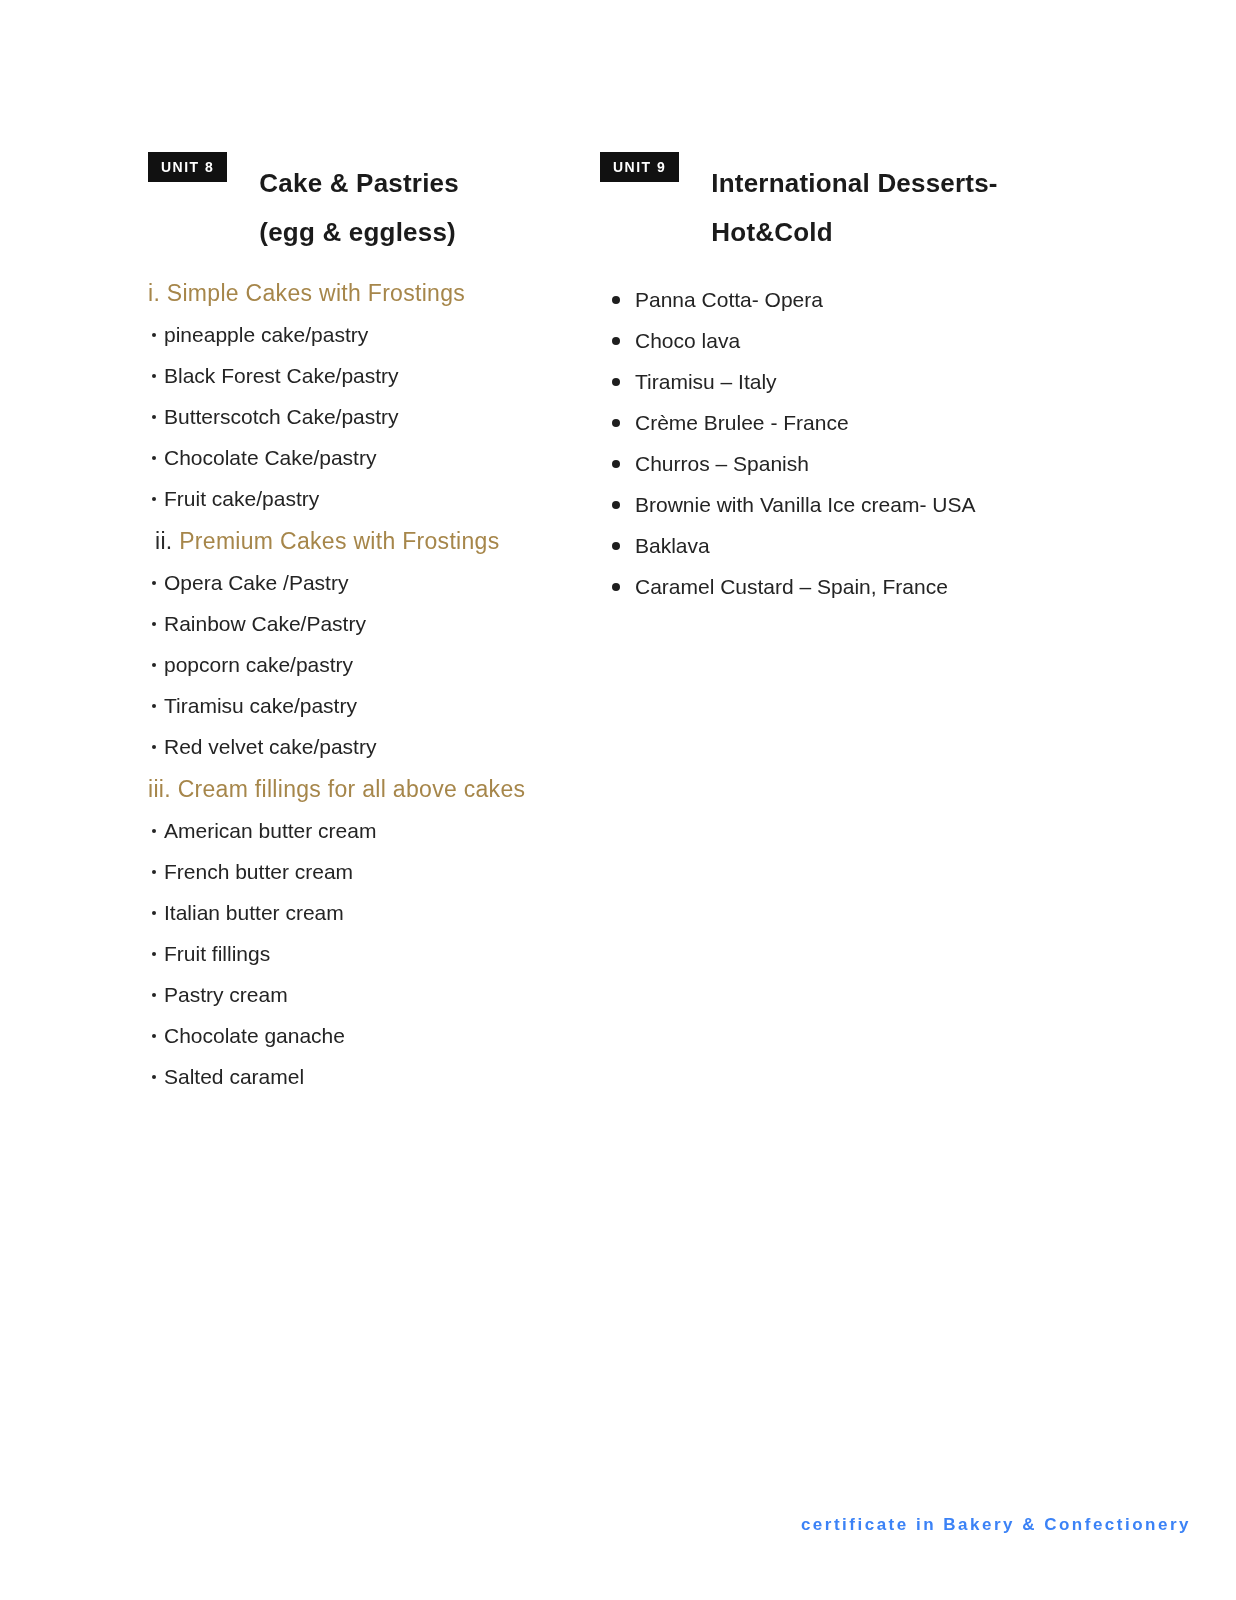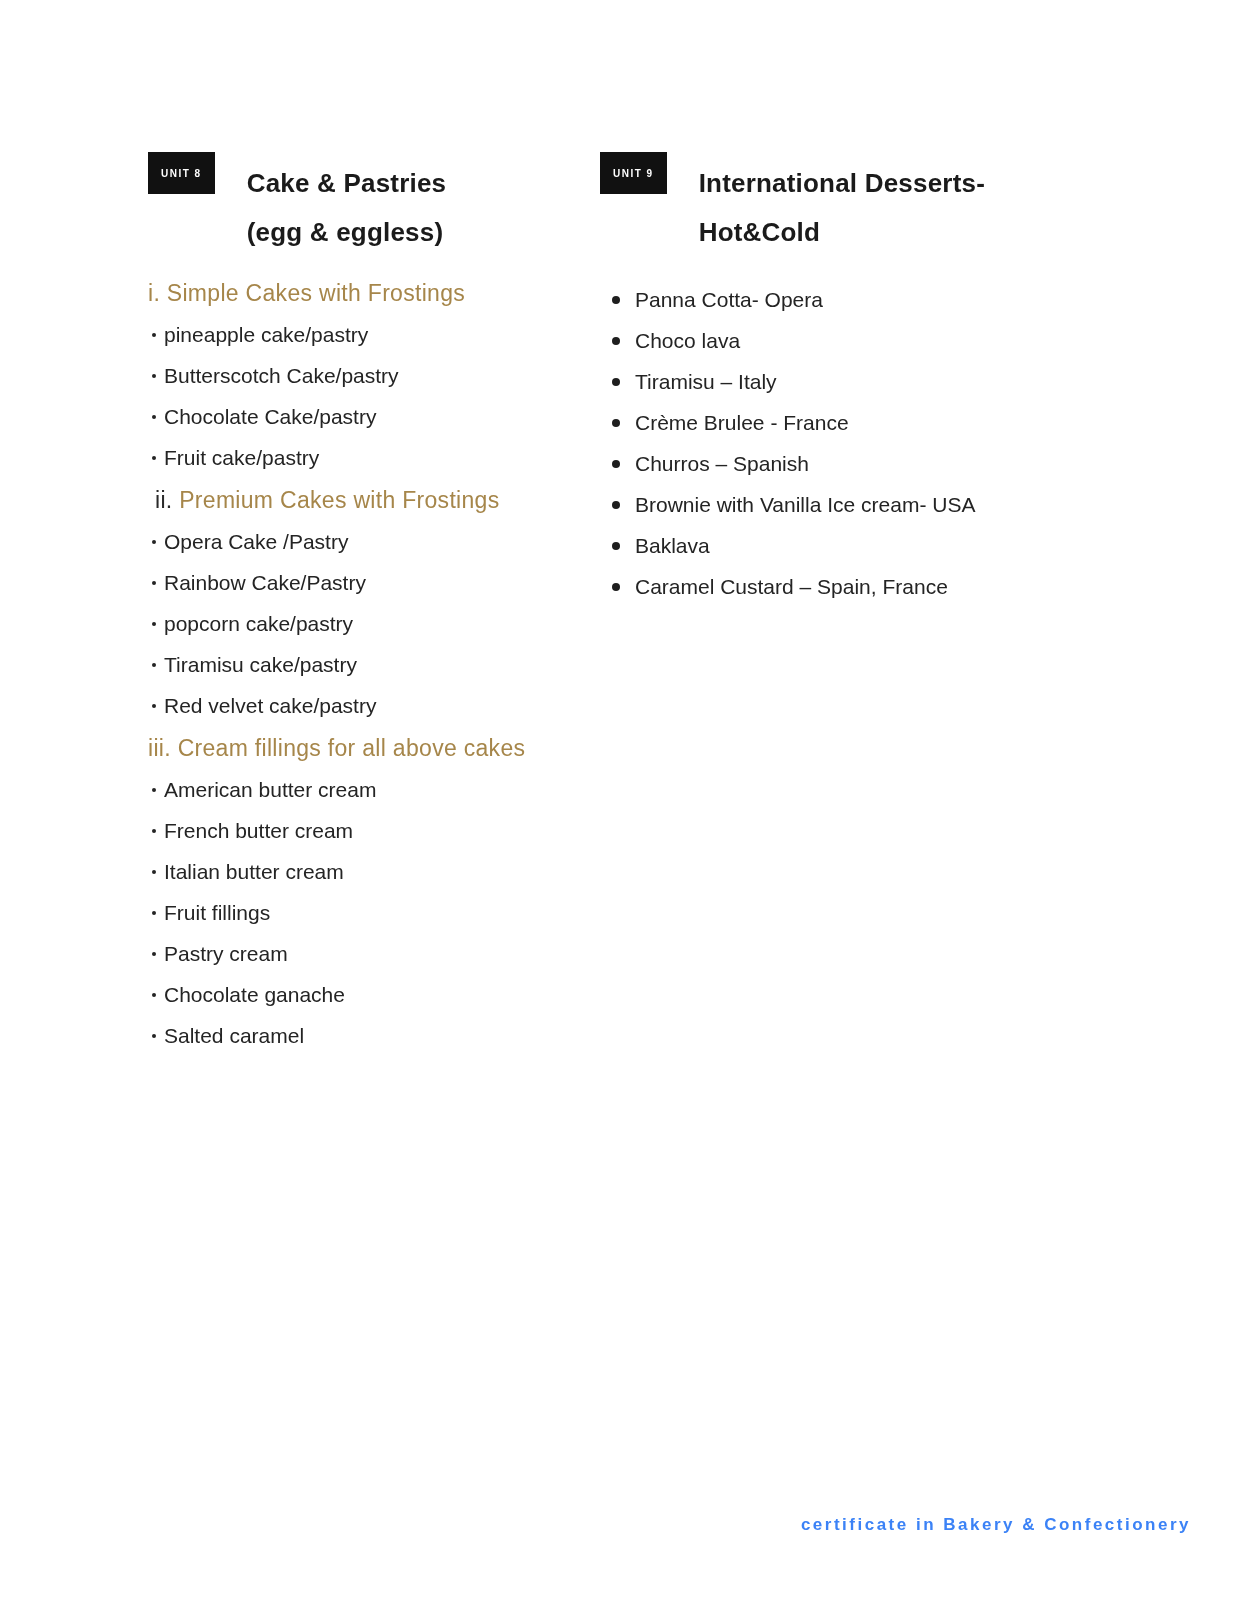--- a/index.html
+++ b/index.html
@@ -13,23 +13,23 @@
     overflow: hidden;
   }
   .col { position: absolute; top: 143px; }
   .col-left  { left: 148px; width: 440px; }
   .col-right { left: 600px; width: 600px; }
 
   .unit-header { display: flex; align-items: flex-start; gap: 16px; }
   .col-right .unit-header { }
   .badge {
     display: inline-flex; align-items: center; justify-content: center;
-    height: 42px; padding: 0 13px; margin-top: 9px;
+    height: 30px; padding: 0 13px; margin-top: 9px;
     background: #111111; color: #ffffff;
-    font-size: 10px; font-weight: 700; letter-spacing: 1.5px;
+    font-size: 14px; font-weight: 700; letter-spacing: 1.5px;
     white-space: nowrap; flex: none;
   }
   .unit-title {
     margin: 16px; font-size: 26px; font-weight: 700;
     line-height: 49px; color: #1b1b1b; letter-spacing: 0.2px;
   }
   .unit-title span { display: block; }
 
   .section-heading {
     margin: 0; font-size: 23px; font-weight: 400;
@@ -77,20 +77,24 @@
       <span class="prefix">i.</span>
       <span>Simple Cakes with Frostings</span>
     </h2>
     <ul class="dot-list">
       <li>
           <span class="dot"></span>
           <span>pineapple cake/pastry</span>
         </li>
       <li>
           <span class="dot"></span>
+          <span>Black Forest Cake/pastry</span>
+        </li>
+      <li>
+          <span class="dot"></span>
           <span>Butterscotch Cake/pastry</span>
         </li>
       <li>
           <span class="dot"></span>
           <span>Chocolate Cake/pastry</span>
         </li>
       <li>
           <span class="dot"></span>
           <span>Fruit cake/pastry</span>
         </li>

